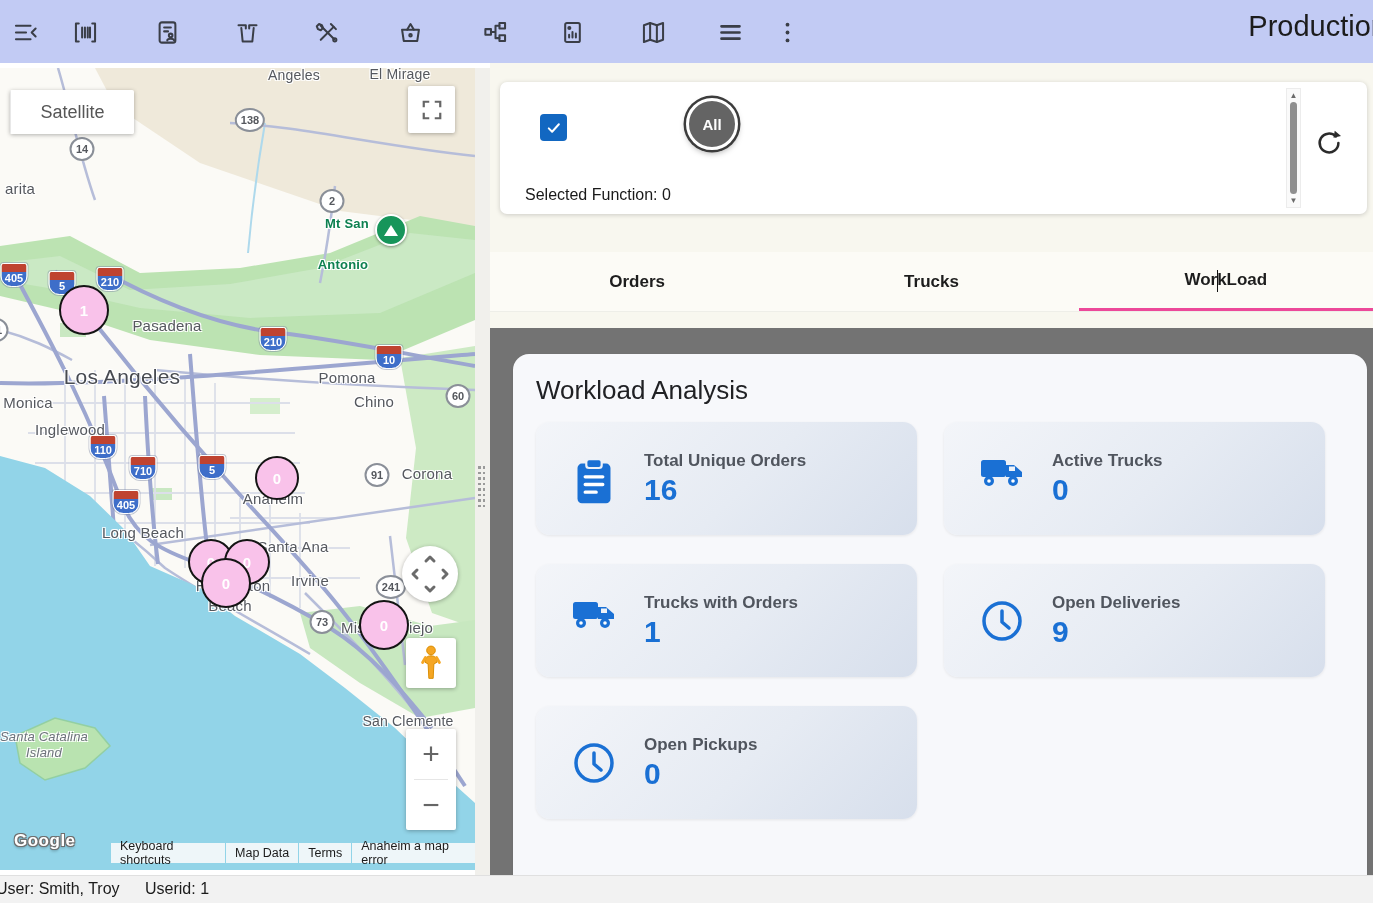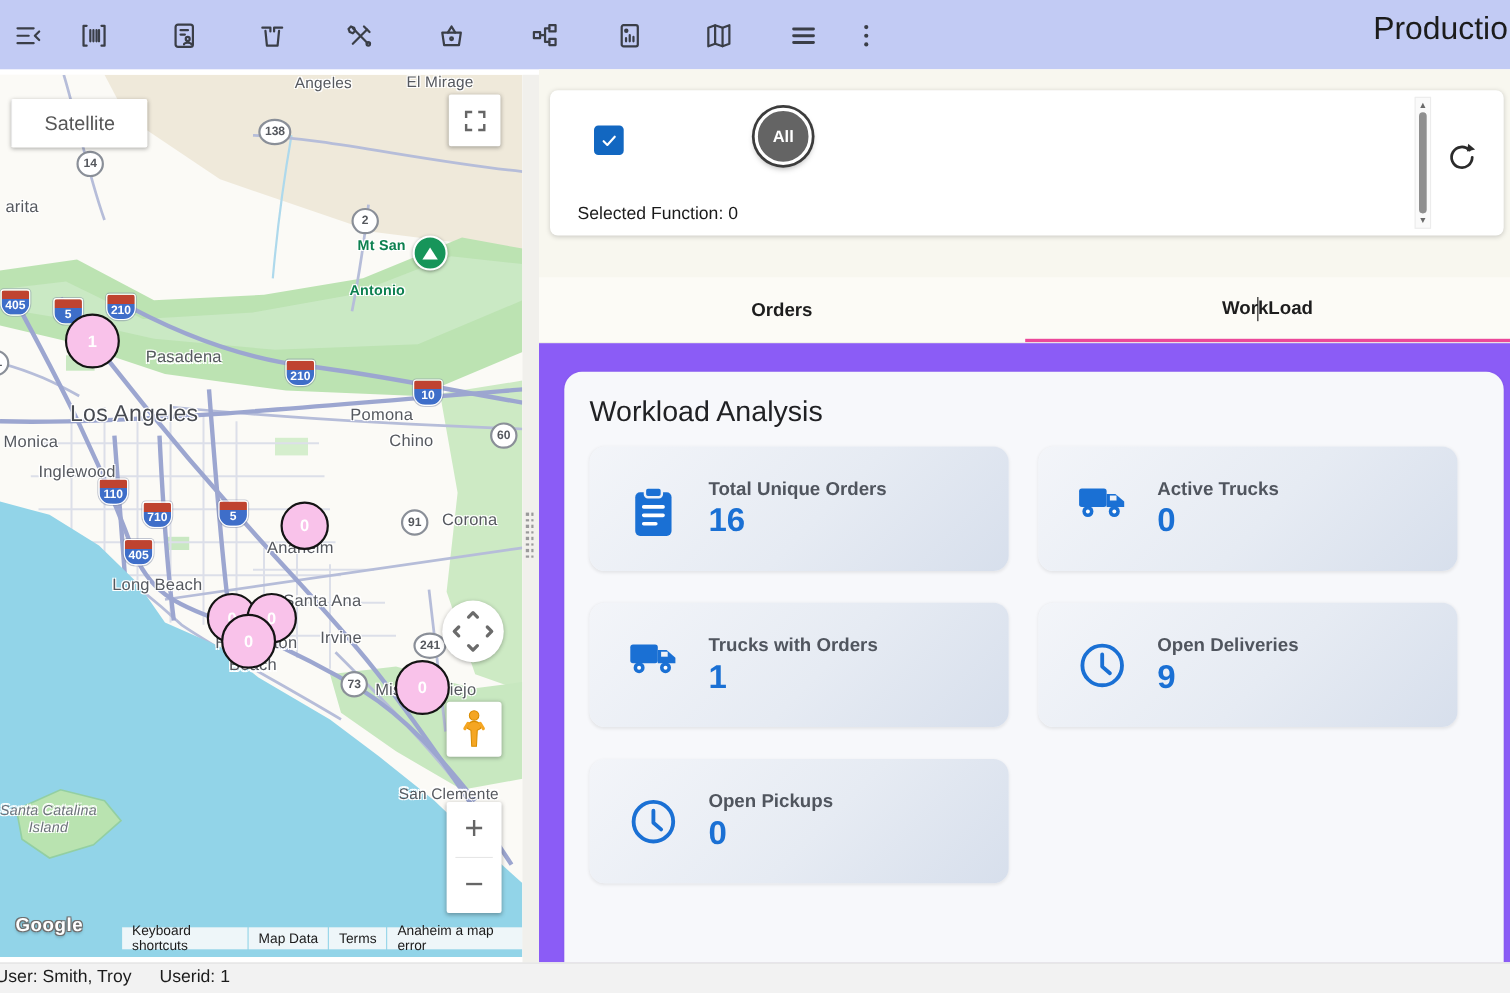--- a/index.html
+++ b/index.html
@@ -114,22 +114,22 @@
 
   .tabs { position:absolute; left:0; top:189px; width:883px; height:60px;
     background:#fcfbf6; display:flex; border-bottom:1px solid #eeeee8; }
   .tab { flex:1 1 0; display:flex; align-items:center; justify-content:center;
     font-size:17px; font-weight:600; color:#1d1d1d; position:relative;
     cursor:pointer; }
   .tab.active { border-bottom:3px solid #ec4899; }
   .tab .caret { position:absolute; left:calc(50% - 9px); top:18px; width:1px;
     height:22px; background:#111; }
 
-  .content { position:absolute; left:0; top:249px; width:883px; height:563px;
-    background:#8b5cf6; }
+  .content { position:absolute; left:0; top:265px; width:883px; height:563px;
+    background:#737373; }
   .wl-card { position:absolute; left:23px; top:26px; width:854px; height:600px;
     background:#f7f8fb; border-radius:16px; box-shadow:0 1px 3px rgba(0,0,0,.06);
     padding:21px 23px; }
   .wl-title { font-size:26px; color:#202124; }
   .wl-sub { font-size:17px; font-weight:bold; color:#141414; margin-top:7px; }
   .stat-grid { margin-top:16px; display:grid;
     grid-template-columns:381px 381px; column-gap:27px; row-gap:29px; }
   .stat-card { width:381px; height:113px; border-radius:14px;
     background:linear-gradient(135deg,#f3f5f9 0%,#e6ebf3 55%,#d7dfec 100%);
     box-shadow:0 1px 3px rgba(0,0,0,.08); display:flex; align-items:center;
@@ -427,20 +427,23 @@
       <svg width="30" height="30" viewBox="0 0 24 24">
         <path d="M19.5 12a7.5 7.5 0 1 1-2.1-5.2" stroke="#2b2b2b" stroke-width="2" fill="none" stroke-linecap="round"></path>
         <polygon points="16.6,2.2 21.6,6.4 15.6,7.8" fill="#2b2b2b"></polygon>
       </svg>
     </div>
   </div>
 
   <div class="tabs" id="tabs">
       <div class="tab">
         <span>Orders</span>
+      </div>
+      <div class="tab">
+        <span>Trucks</span>
       </div>
       <div class="tab active">
         <span>WorkLoad</span>
         <div class="caret"></div>
       </div>
     </div>
 
   <div class="content">
     <div class="wl-card">
       <div class="wl-title">Workload Analysis</div>

